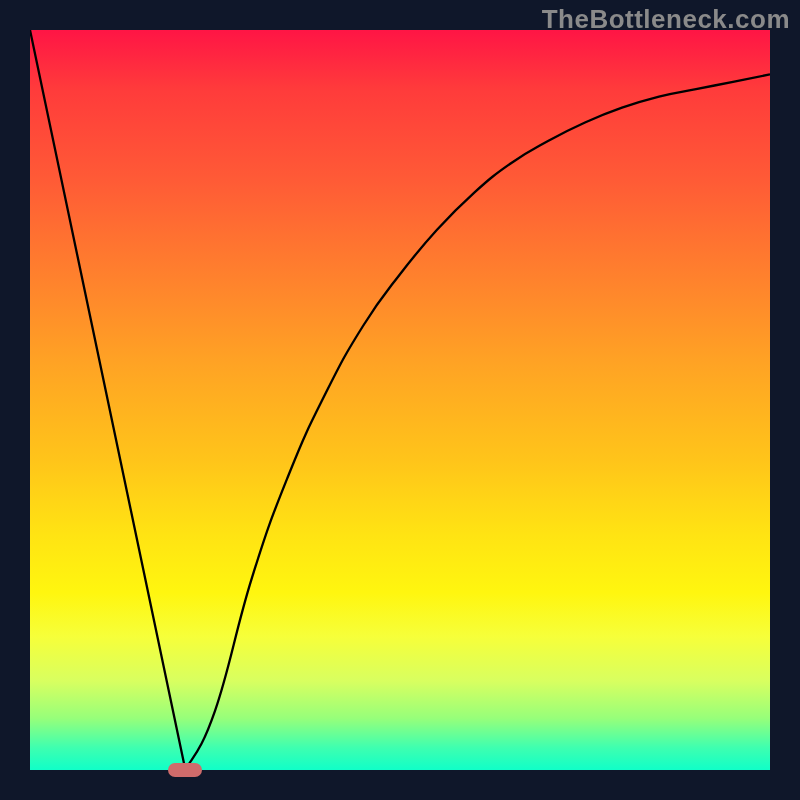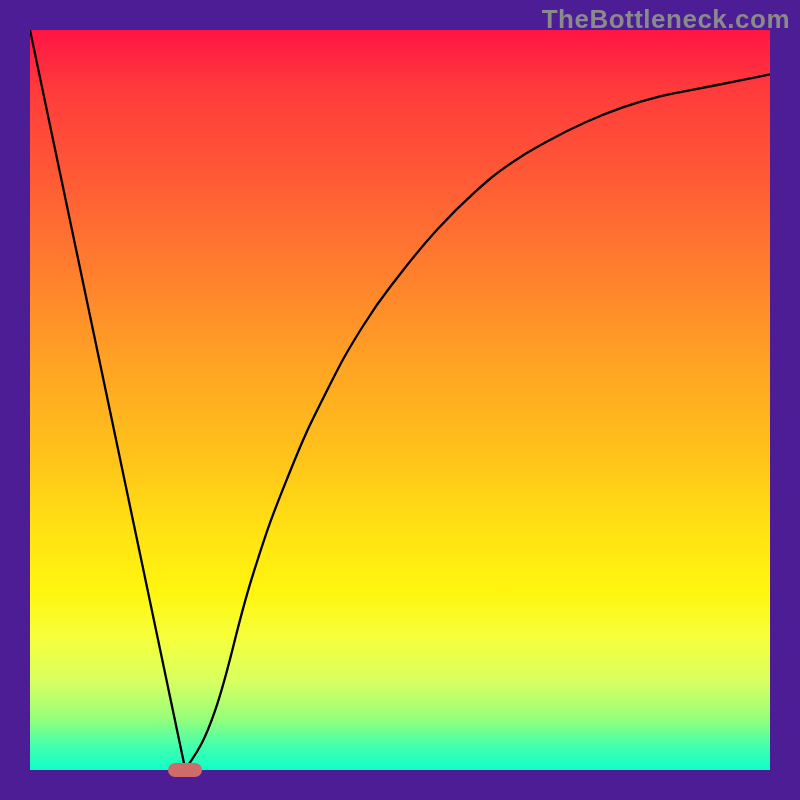--- a/index.html
+++ b/index.html
@@ -7,21 +7,21 @@
     padding: 0;
     width: 800px;
     height: 800px;
     overflow: hidden;
     background: #ffffff;
   }
   .frame {
     position: relative;
     width: 800px;
     height: 800px;
-    background: #4c1d95;
+    background: #0f172a;
   }
   .watermark {
     position: absolute;
     top: 4px;
     right: 10px;
     font-family: Arial, Helvetica, sans-serif;
     font-size: 26px;
     font-weight: 600;
     color: #8a8a8a;
     letter-spacing: 0.5px;

